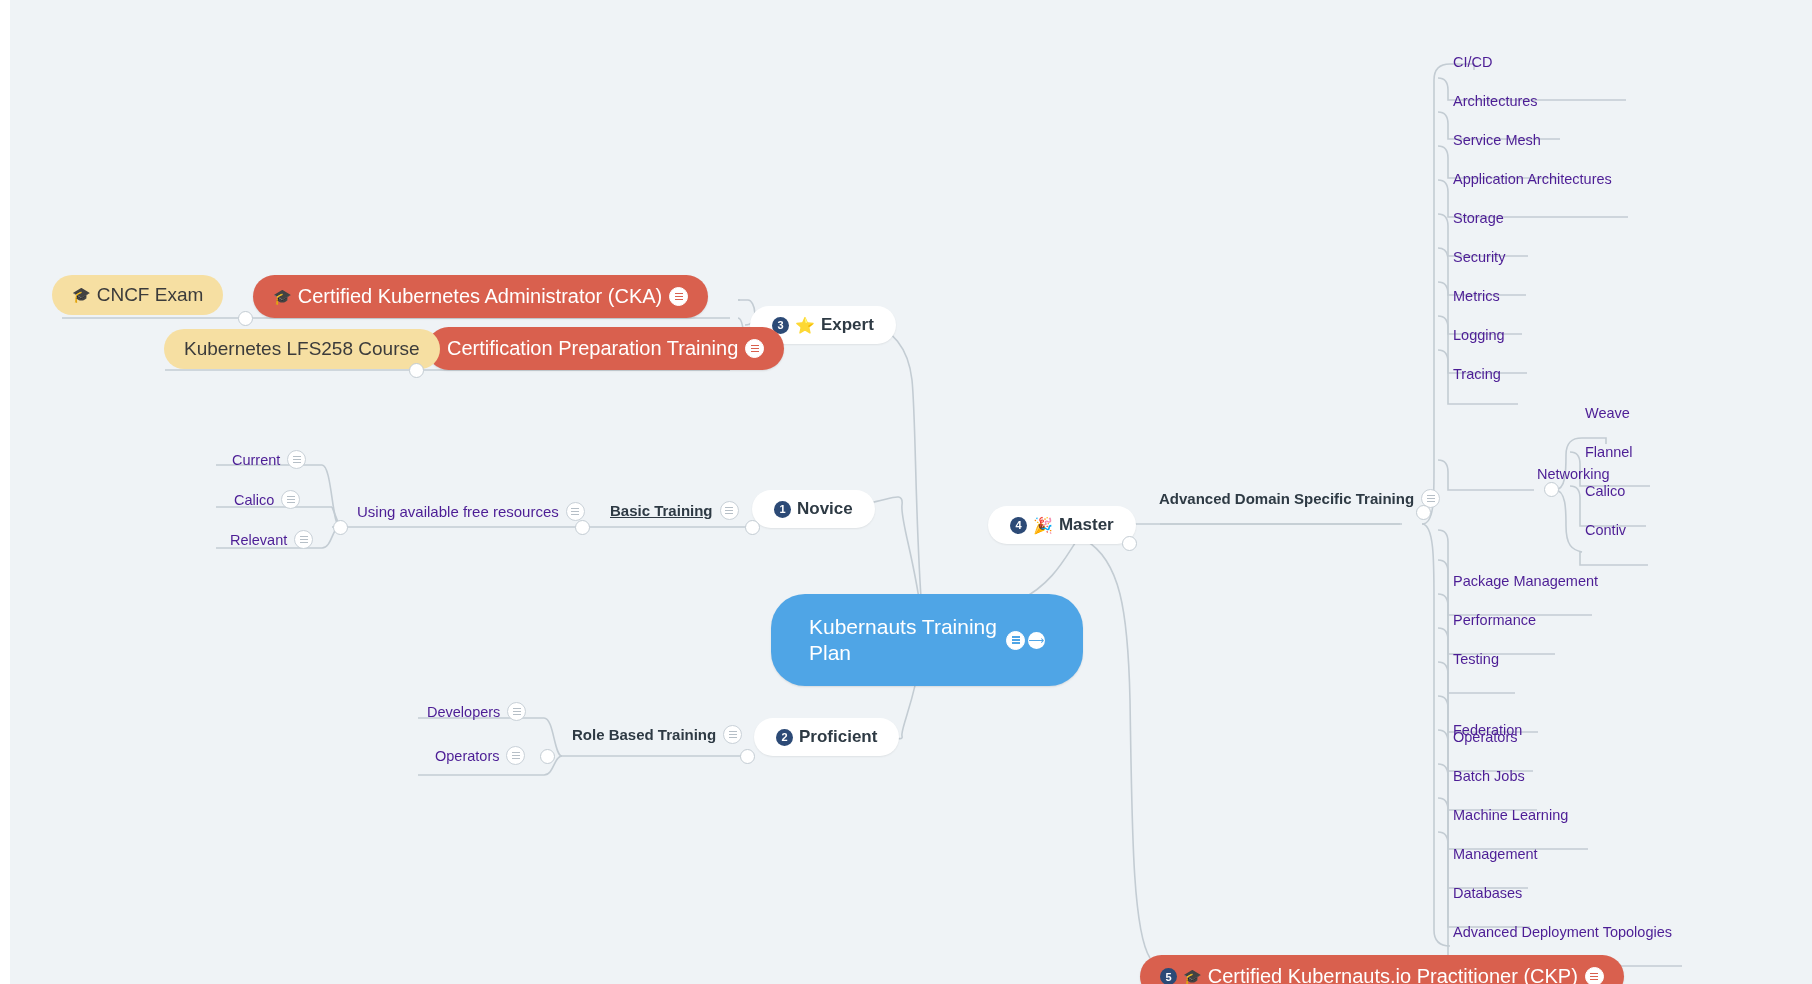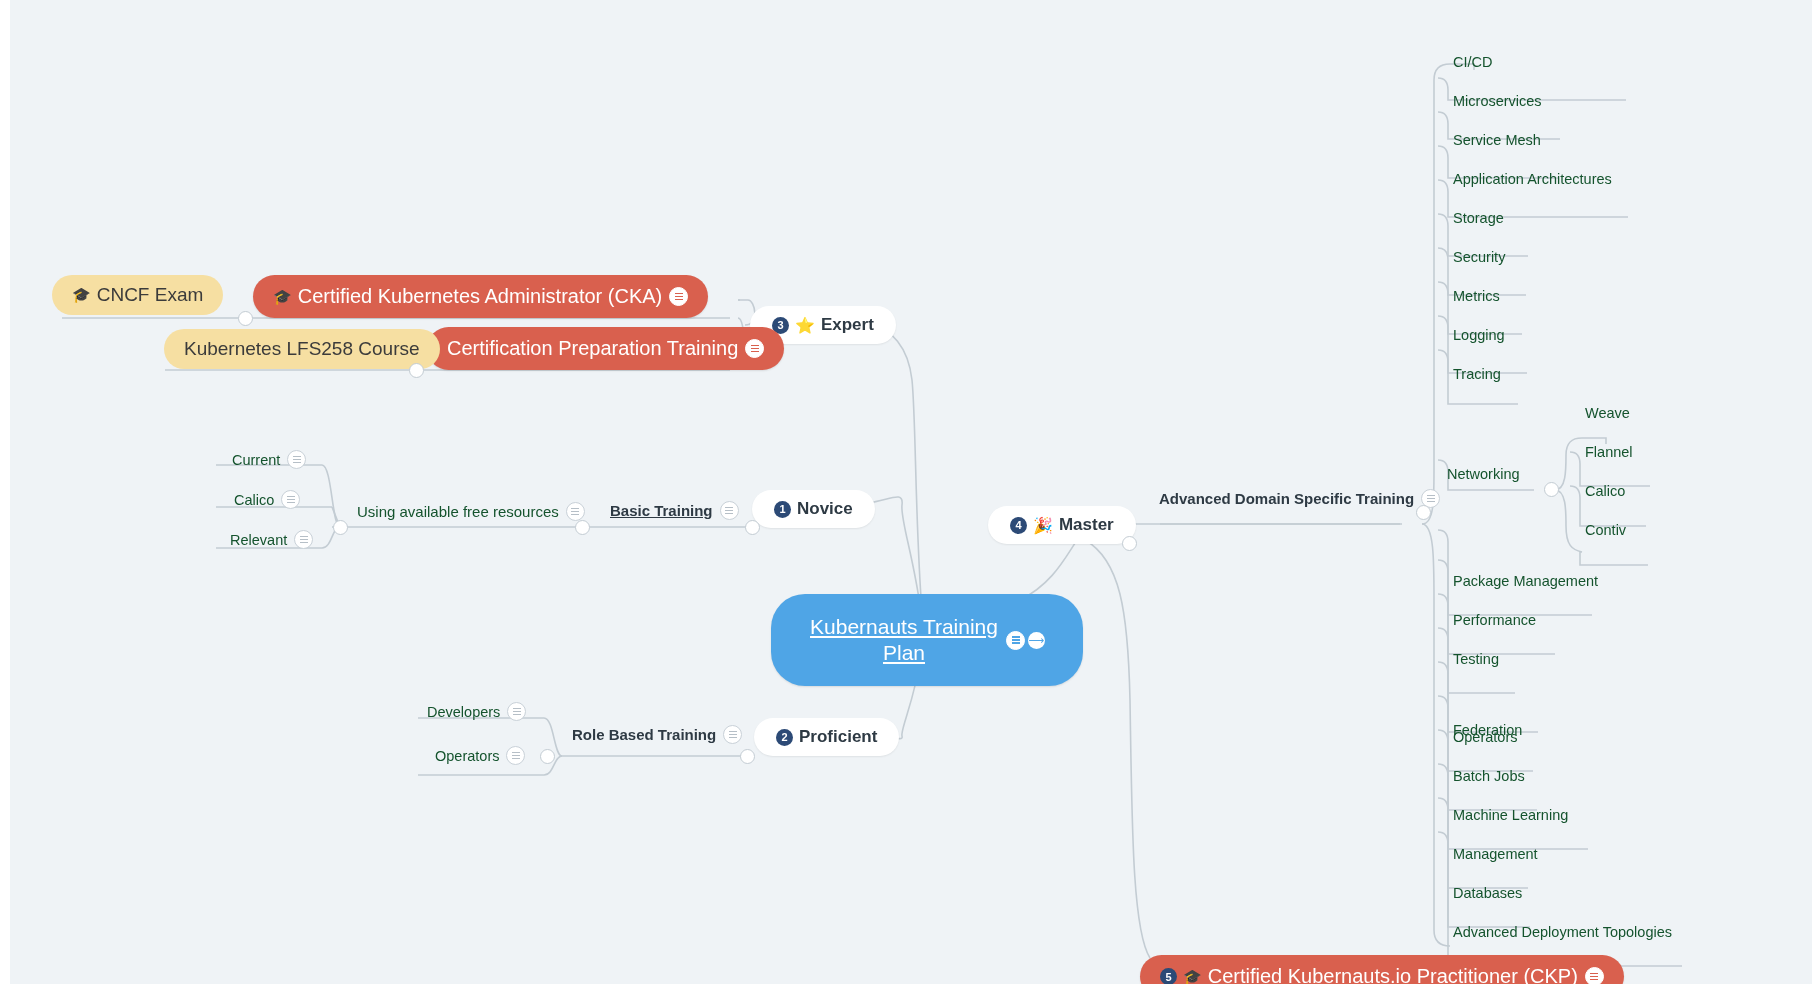--- a/index.html
+++ b/index.html
@@ -38,24 +38,23 @@
     background: #4fa5e6;
     border-radius: 34px;
     color: #ffffff;
     font-size: 21px;
     padding: 14px 22px;
     line-height: 1.25;
     box-shadow: 0 1px 2px rgba(0,0,0,0.10);
   }
   .root .root-text {
     display: block;
-    text-align: center;
+    text-align: left;
     max-width: 190px;
     white-space: normal;
-    text-decoration: underline;
   }
   
   .pill-white {
     background: #ffffff;
     border-radius: 22px;
     padding: 9px 22px;
     font-size: 17px;
     font-weight: bold;
     color: #2e3a44;
     box-shadow: 0 1px 2px rgba(0,0,0,0.07);
@@ -72,21 +71,21 @@
   .pill-yellow {
     background: #f6dfa2;
     border-radius: 22px;
     padding: 9px 20px;
     font-size: 19px;
     color: #3b3b3b;
   }
   
   .plain {
     font-size: 15px;
-    color: #14532d;
+    color: #4c1d95;
     padding: 3px 2px;
   }
   .plain.bold {
     font-weight: bold;
     color: #2e3a44;
   }
   .plain.small {
     font-size: 14.5px;
   }
   
@@ -381,21 +380,21 @@
       </span>
   </div>
 
   <div class="handle" style="left:1112px; top:536px;"></div>
   <div class="handle" style="left:1406px; top:505px;"></div>
 
   <div class="node plain small" style="left:1441px; top:51px;">
     <span>CI/CD</span>
   </div>
   <div class="node plain small" style="left:1441px; top:90px;">
-    <span>Microservices</span>
+    <span>Architectures</span>
   </div>
   <div class="node plain small" style="left:1441px; top:129px;">
     <span>Service Mesh</span>
   </div>
   <div class="node plain small" style="left:1441px; top:168px;align-items:flex-end;">
     <span>Application Architectures</span>
   </div>
   <div class="node plain small" style="left:1441px; top:207px;">
     <span>Storage</span>
   </div>
@@ -405,21 +404,21 @@
   <div class="node plain small" style="left:1441px; top:285px;">
     <span>Metrics</span>
   </div>
   <div class="node plain small" style="left:1441px; top:324px;">
     <span>Logging</span>
   </div>
   <div class="node plain small" style="left:1441px; top:363px;">
     <span>Tracing</span>
   </div>
 
-  <div class="node plain small" style="left:1435px; top:463px;justify-content:center;">
+  <div class="node plain small" style="left:1525px; top:463px;justify-content:center;">
     <span>Networking</span>
   </div>
   <div class="handle" style="left:1534px; top:482px;"></div>
 
   <div class="node plain small" style="left:1573px; top:402px;">
     <span>Weave</span>
   </div>
   <div class="node plain small" style="left:1573px; top:441px;">
     <span>Flannel</span>
   </div>

